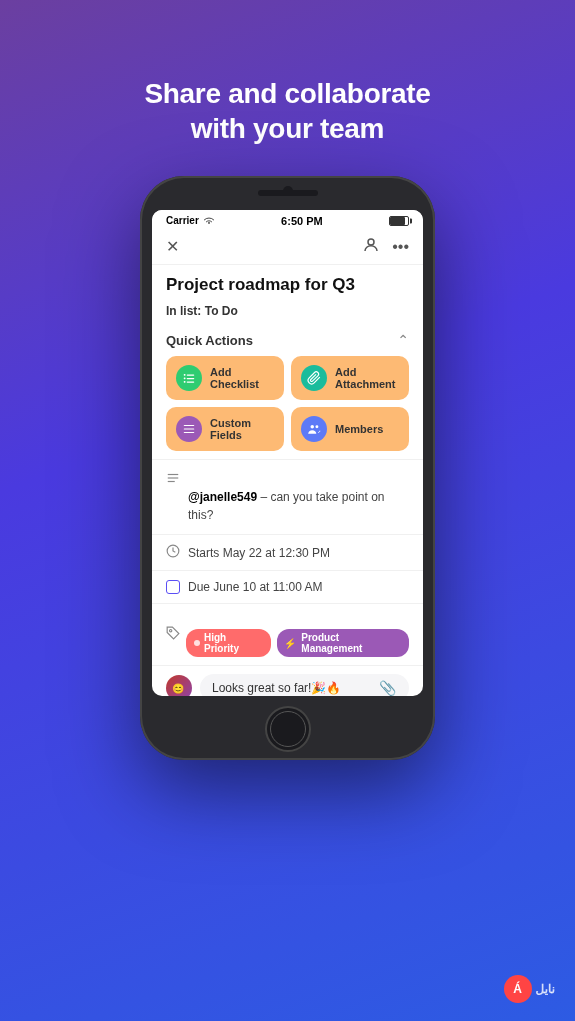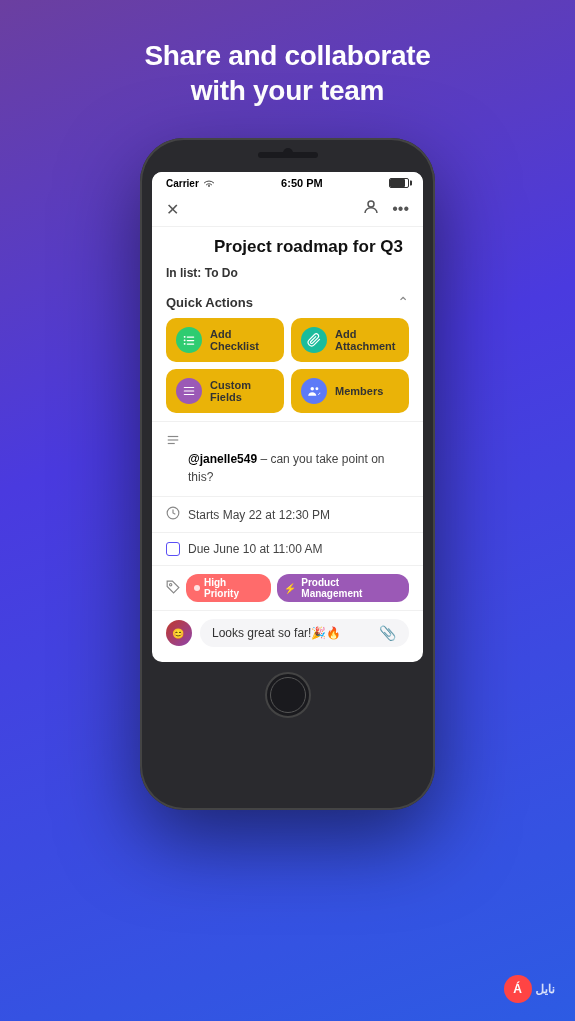--- a/index.html
+++ b/index.html
@@ -13,28 +13,29 @@
       align-items: center;
       font-family: -apple-system, BlinkMacSystemFont, 'Segoe UI', sans-serif;
       overflow: hidden;
     }
 
     .headline {
       color: #fff;
       font-size: 28px;
       font-weight: 800;
       text-align: center;
+      margin-top: 38px;
       line-height: 1.25;
       letter-spacing: -0.3px;
     }
 
     
     .phone {
       width: 295px;
-      height: 672px;
+      height: 584px;
       background: #2a2a2e;
       border-radius: 44px;
       margin-top: 30px;
       position: relative;
       box-shadow: 0 30px 80px rgba(0,0,0,0.5), inset 0 0 0 2px #444;
       display: flex;
       flex-direction: column;
       align-items: center;
     }
 
@@ -149,21 +150,20 @@
     }
 
     .task-header {
       padding: 10px 14px 6px;
     }
     .task-title {
       font-size: 17px;
       font-weight: 700;
       color: #111;
       line-height: 1.2;
-      margin-left: 48px;
     }
     .task-list {
       font-size: 12px;
       color: #666;
       margin-top: 9px;
     }
     .task-list span {
       font-weight: 700;
       color: #333;
     }
@@ -186,21 +186,21 @@
     .chevron-up {
       font-size: 14px;
       color: #888;
     }
     .actions-grid {
       display: grid;
       grid-template-columns: 1fr 1fr;
       gap: 7px;
     }
     .action-btn {
-      background: #eab308;
+      background: #fdba74;
       border-radius: 10px;
       padding: 9px 10px;
       display: flex;
       align-items: center;
       gap: 8px;
       cursor: pointer;
     }
     .action-icon {
       width: 26px;
       height: 26px;
@@ -284,20 +284,21 @@
       flex-shrink: 0;
     }
     .tag {
       display: flex;
       align-items: center;
       gap: 4px;
       padding: 3px 8px;
       border-radius: 12px;
       font-size: 10px;
       font-weight: 700;
+      margin-top: 17px;
     }
     .tag-priority {
       background: #ff6b6b;
       color: #fff;
     }
     .tag-team {
       background: #9b59b6;
       color: #fff;
     }
     .tag-dot {

